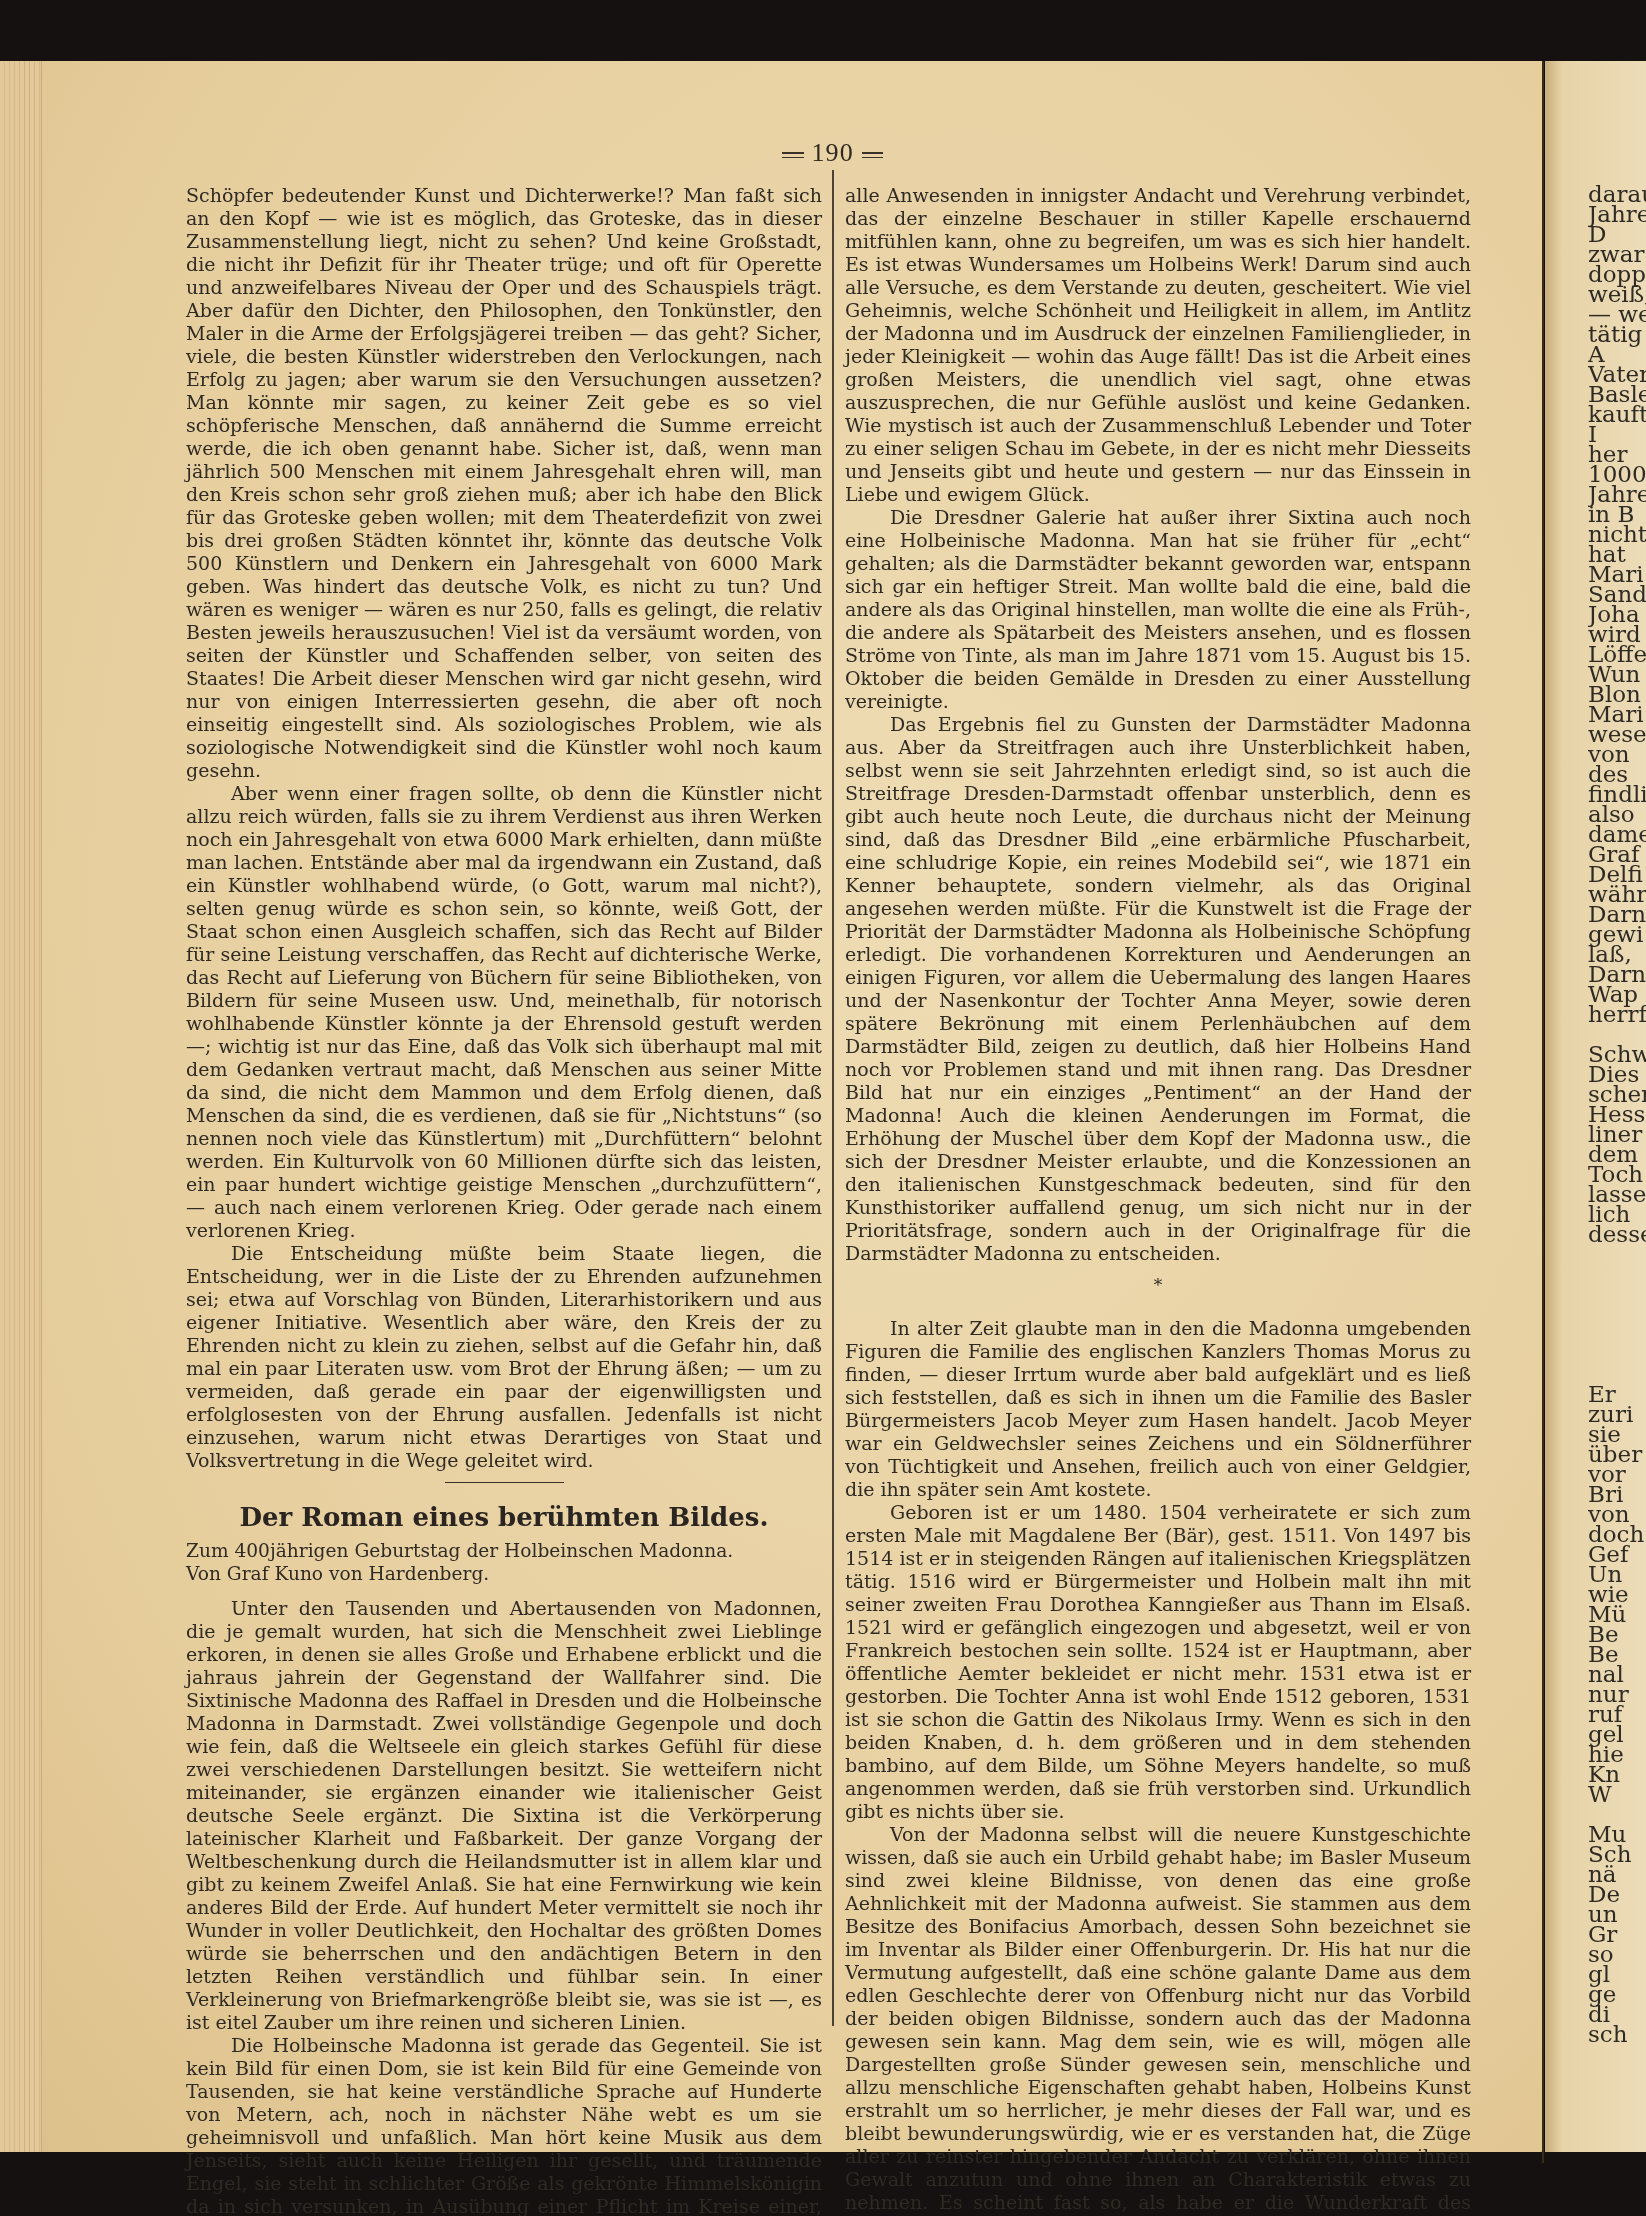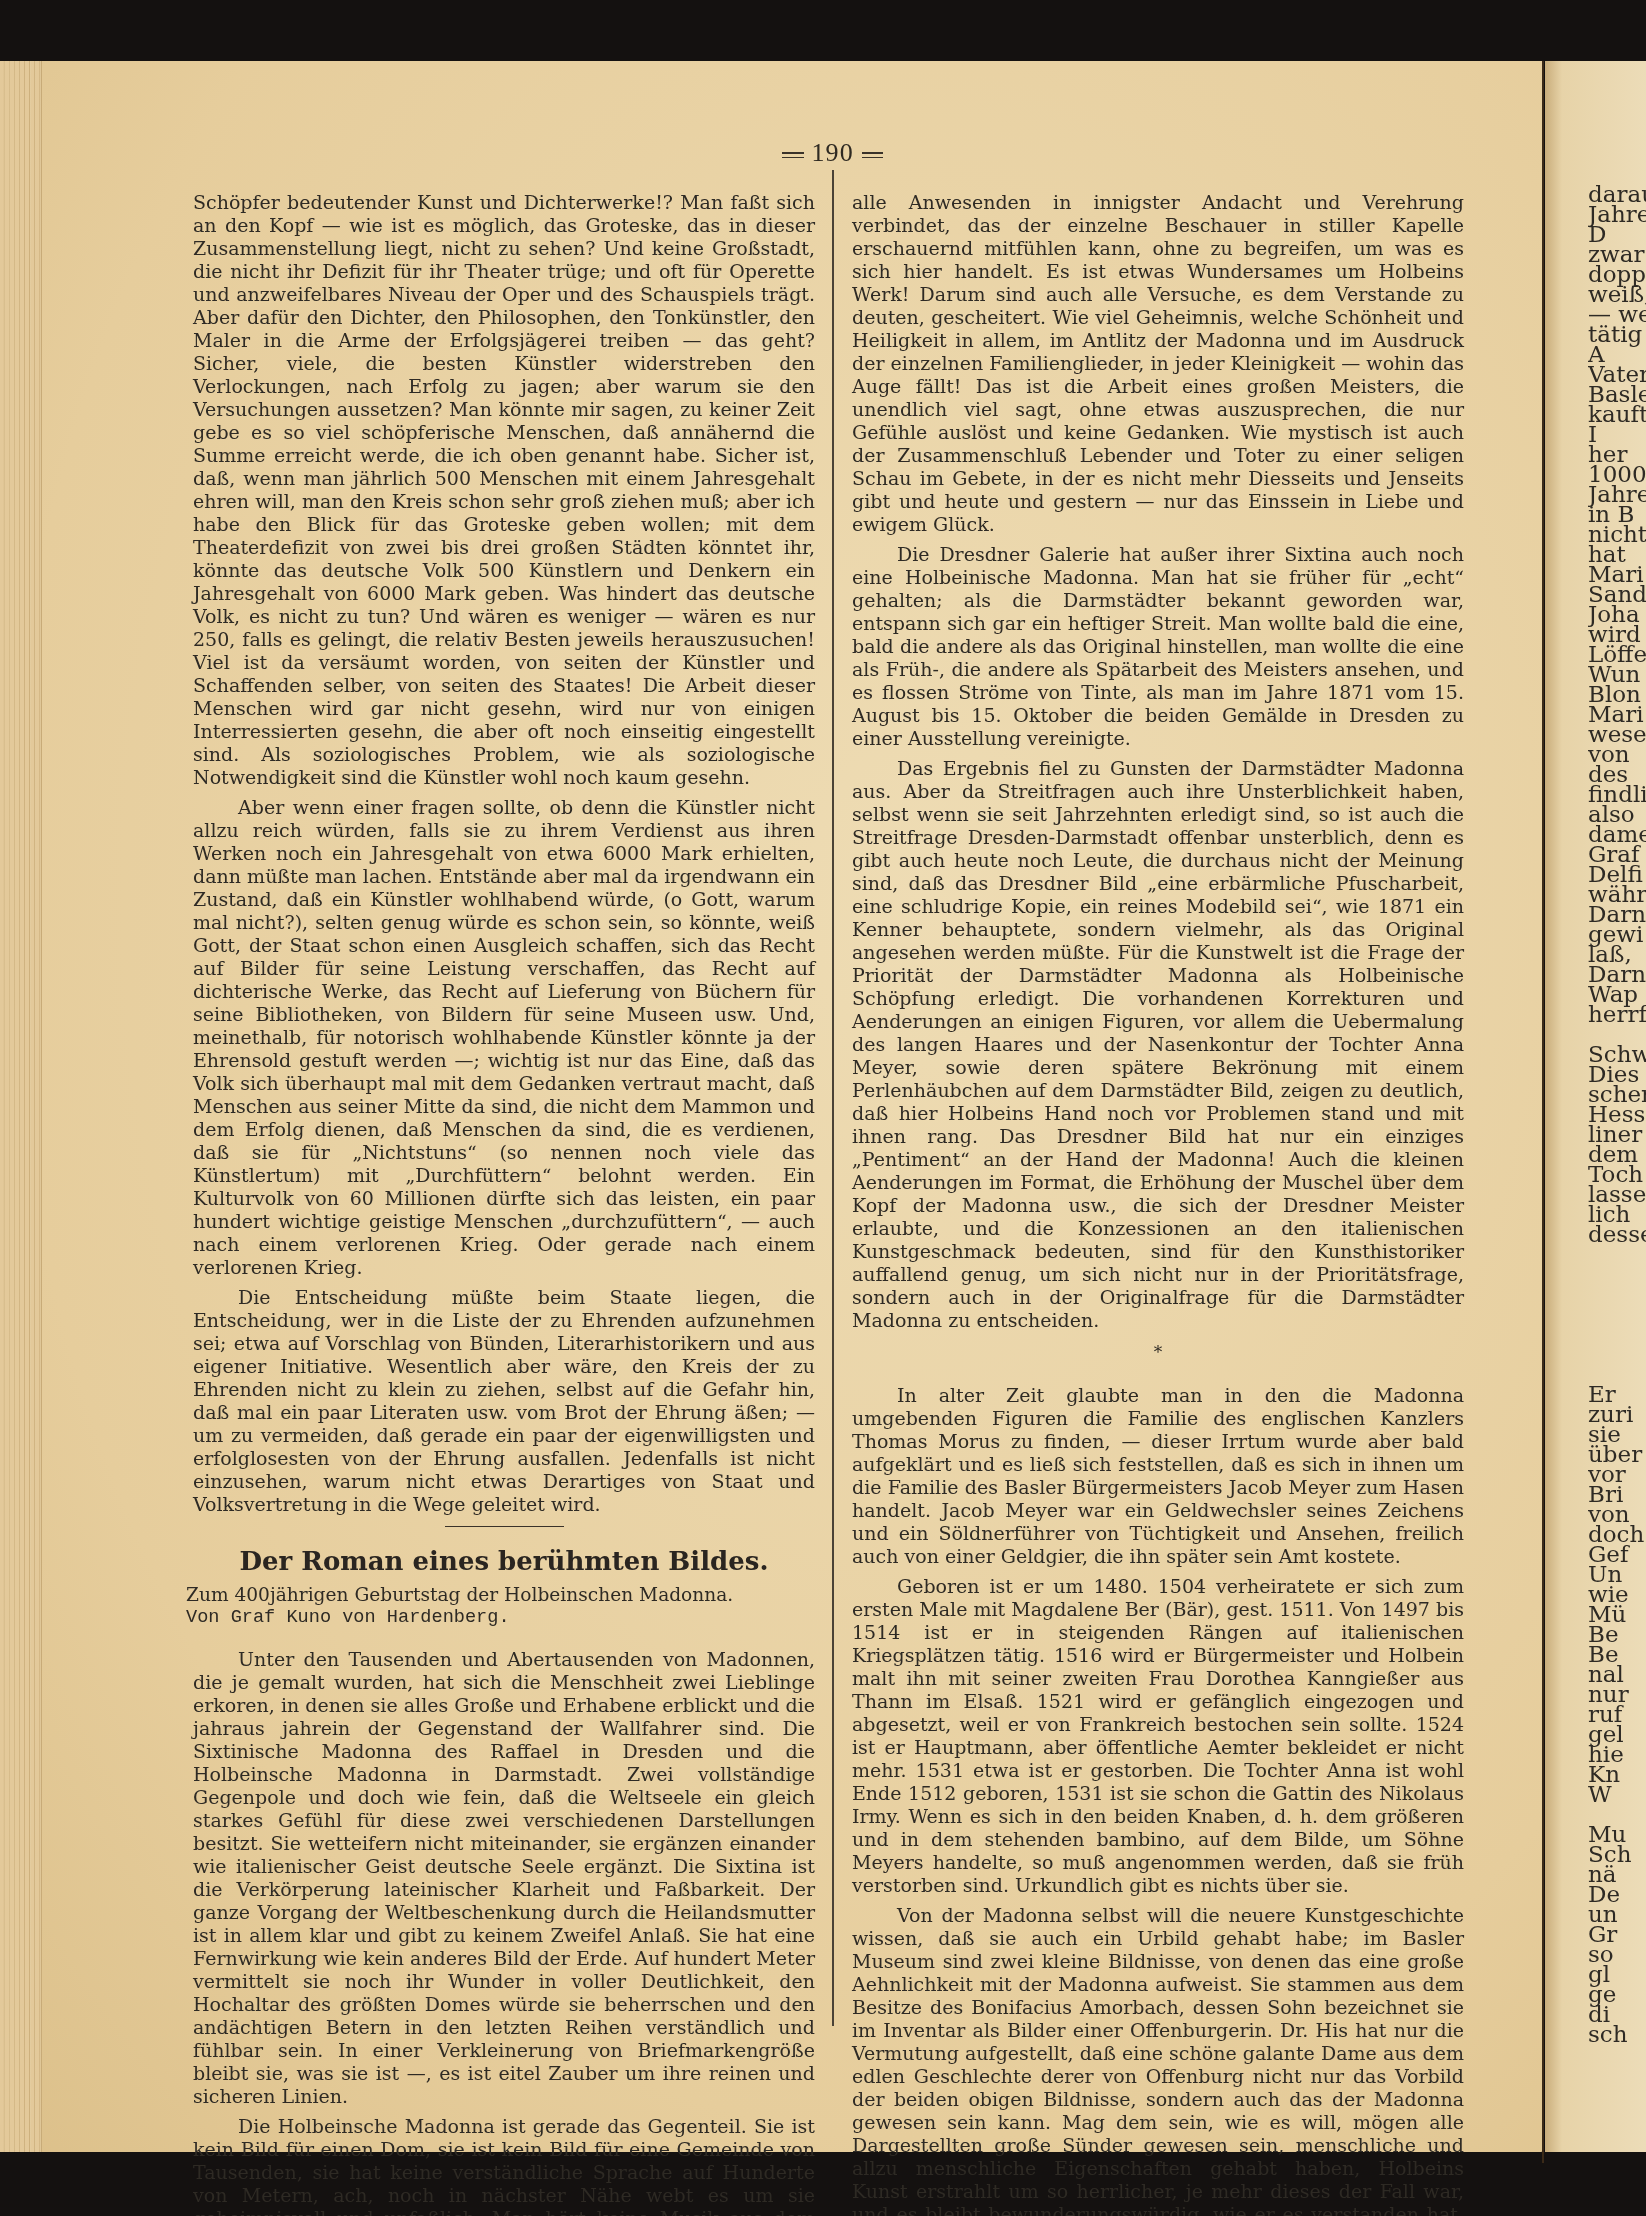--- a/index.html
+++ b/index.html
@@ -28,30 +28,30 @@
   }
   .page-number .dash { display:inline-block; width:21.5px; height:3.4px; border-top:2.3px solid #3a3229; border-bottom:1.1px solid #3a3229; vertical-align:middle; margin:0 8px; }
 
   .col {
     position:absolute; top:184px; font-family:"DejaVu Serif", serif; font-size:19px; line-height:23px;
     color:#2e2a24; text-align:justify; hyphens:auto;
   }
   .col-left { left:186px; width:636px; }
   .col-mid { left:845px; width:626px; }
   .col-divider { position:absolute; left:832px; top:170px; width:1.7px; height:1856px; background:#4a4236; }
-  .col p { margin:7px; text-indent:0; }
+  .col p { margin:0; text-indent:0; }
   .col p.indent { text-indent:45px; }
 
   .separator { width:119px; height:0; border-top:1.7px solid #3a3229; margin:10.2px auto 13.6px; }
   .article-title {
     font-family:"DejaVu Serif", serif; font-weight:bold; font-size:26px; line-height:40px;
     text-align:center; color:#2a2520; margin:0 0 3.4px;
   }
   .article-subtitle, .article-byline { font-size:18.6px; line-height:22.6px; }
-  .article-byline { margin-bottom:19px;font-family:Liberation Mono, monospace; }
+  .article-byline { margin-bottom:12px; }
   .asterisk { text-align:center; font-size:17px; margin:9px 0 20.3px; }
 
   .col-right {
     position:absolute; left:1588px; top:184px; width:59px; overflow:hidden; white-space:nowrap;
     font-family:"DejaVu Serif", serif; font-size:23px; line-height:20px; color:#2e2a24;
   }
   .col-right div { height:20px; }
 </style>
 </head>
 <body>

